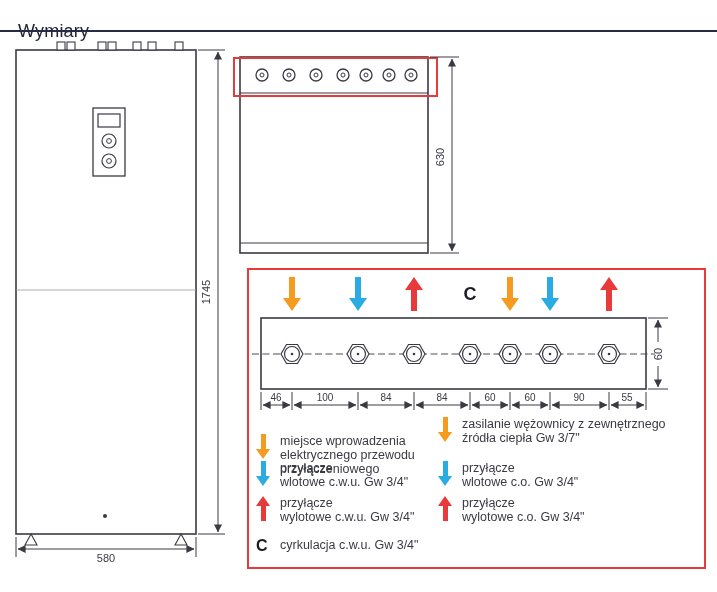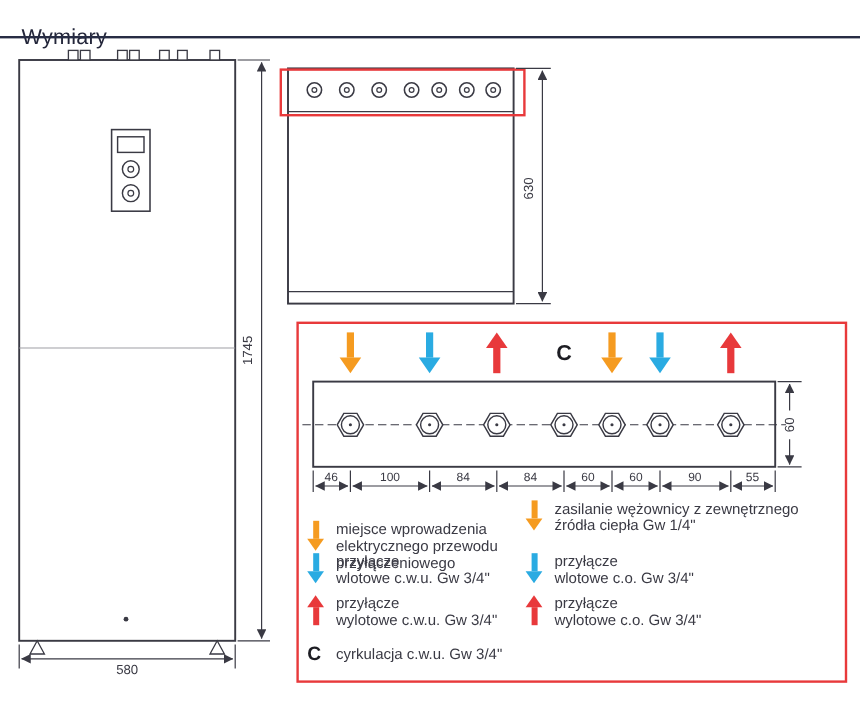--- a/index.html
+++ b/index.html
@@ -239,21 +239,21 @@
     <div class="legend-c">C</div>
     <div class="legend-text" style="width:180px;">cyrkulacja c.w.u. Gw 3/4"</div>
   </div>
 
   <div class="legend-row" style="left:438px;top:417px;">
     <div class="arr down c-orange">
         <div class="shaft"></div>
         <div class="head"></div>
       </div>
     <div class="legend-text" style="width:240px;">zasilanie wężownicy z zewnętrznego
-źródła ciepła Gw 1/4"</div>
+źródła ciepła Gw 3/7"</div>
   </div>
   <div class="legend-row" style="left:438px;top:461px;">
     <div class="arr down c-blue">
         <div class="shaft"></div>
         <div class="head"></div>
       </div>
     <div class="legend-text" style="width:240px;">przyłącze
 wlotowe c.o. Gw 3/4"</div>
   </div>
   <div class="legend-row" style="left:438px;top:496px;">

